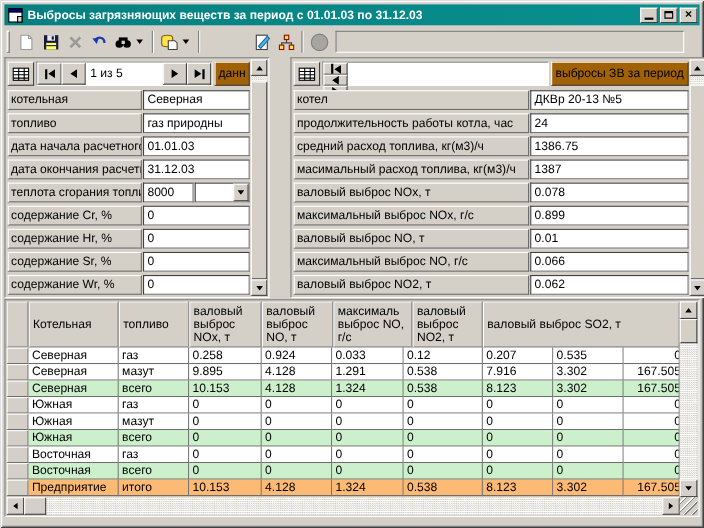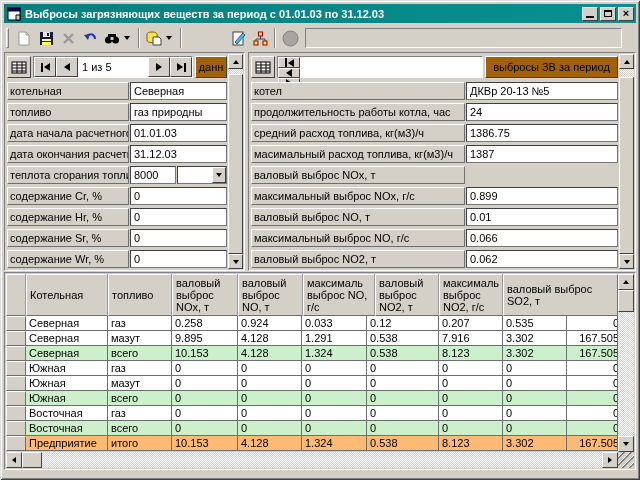--- a/index.html
+++ b/index.html
@@ -28,21 +28,21 @@
   .grip { width:3px; height:20px; margin:0 4px 0 2px; border:1px solid; border-color:#fff #808080 #808080 #fff; }
   .tool { width:22px; height:22px; display:flex; align-items:center; justify-content:center; flex:none; }
   .tool svg { display:block; }
   .dd-arrow { width:0; height:0; border-left:3px solid transparent; border-right:3px solid transparent; border-top:4px solid #000; margin:0 5px 0 1px; }
   .tb-sep { width:2px; height:20px; margin:0 3px; border-left:1px solid #808080; border-right:1px solid #fff; }
   .tb-gap { width:42px; }
   .tb-box { flex:1; height:20px; margin:0 14px 0 4px; background:#d4d0c8;
     border:1px solid; border-color:#808080 #fff #fff #808080; }
 
   
-  .panels { position:absolute; left:4px; top:52px; right:4px; height:219px; display:flex; gap:3px; }
+  .panels { position:absolute; left:4px; top:52px; right:4px; height:219px; display:flex; gap:19px; }
   .panel { position:relative; border:1px solid; border-color:#808080 #fff #fff #808080; background:#d4d0c8; padding:2px 17px 2px 2px; }
   .panel.left { width:241px; flex:none; }
   .panel.right { flex:1; }
   .prow { display:flex; align-items:center; height:24px; margin-bottom:3px; gap:2px; }
   .icon-btn { width:24px; height:22px; background:#d4d0c8; border:1px solid; border-color:#fff #404040 #404040 #fff;
     display:flex; align-items:center; justify-content:center; flex:none; }
   .navigator { display:flex; height:22px; border:1px solid; border-color:#808080 #fff #fff #808080; background:#fff; align-items:stretch; }
   .panel.left .navigator { width:160px; }
   .panel.right .navigator { width:206px;flex-direction:column; }
   .nav-btn { width:22px; background:#d4d0c8; border:1px solid; border-color:#fff #404040 #404040 #fff;
@@ -328,20 +328,21 @@
       <div class="frow">
           <div class="flabel">средний расход топлива, кг(м3)/ч</div>
           <div class="fedit">1386.75</div>
         </div>
       <div class="frow">
           <div class="flabel">масимальный расход топлива, кг(м3)/ч</div>
           <div class="fedit">1387</div>
         </div>
       <div class="frow">
           <div class="flabel">валовый выброс NOx, т</div>
+          <div class="fedit">0.078</div>
         </div>
       <div class="frow">
           <div class="flabel">максимальный выброс NOx, г/с</div>
           <div class="fedit">0.899</div>
         </div>
       <div class="frow">
           <div class="flabel">валовый выброс NO, т</div>
           <div class="fedit">0.01</div>
         </div>
       <div class="frow">
@@ -369,21 +370,20 @@
   <div class="grid">
     <div class="gbody">
       <div class="ghead">
         <div class="hcell ci"></div>
         <div class="hcell c0">Котельная</div>
         <div class="hcell c1">топливо</div>
         <div class="hcell c2">валовый выброс NOx, т</div>
         <div class="hcell c4">валовый выброс NO, т</div>
         <div class="hcell c5">максималь выброс NO, г/с</div>
         <div class="hcell c6">валовый выброс NO2, т</div>
-        <div class="hcell c7">максималь выброс NO2, г/с</div>
         <div class="hcell c8">валовый выброс SO2, т</div>
       </div>
 
       <div class="grow">
         <div class="cell ind ci"></div>
         <div class="cell c0">Северная</div>
         <div class="cell c1">газ</div>
         <div class="cell num c2">0.258</div>
         <div class="cell num c3">0.924</div>
         <div class="cell num c4">0.033</div>

